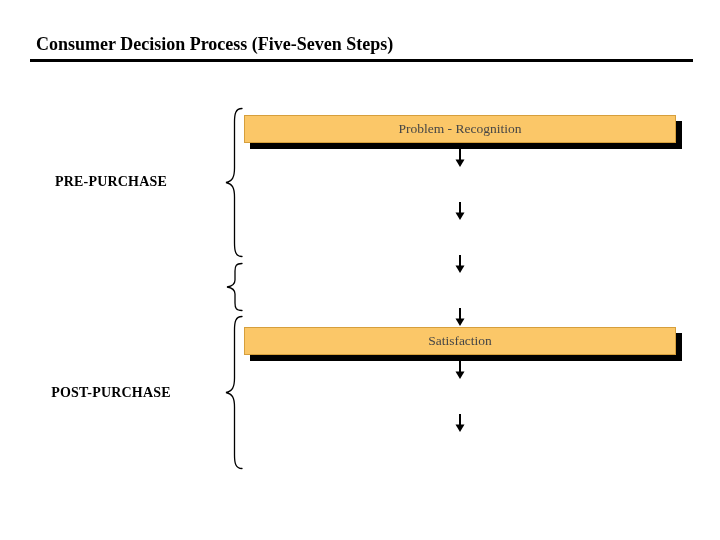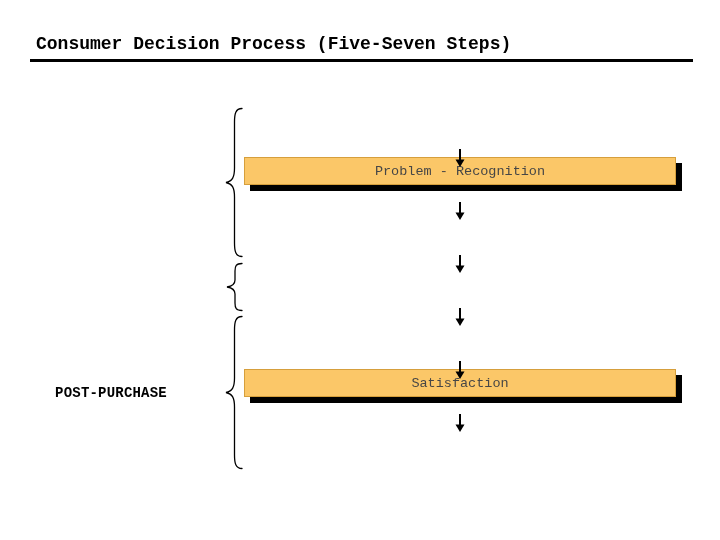--- a/index.html
+++ b/index.html
@@ -6,21 +6,21 @@
     margin: 0;
     padding: 0;
     background: #ffffff;
   }
   .slide {
     position: relative;
     width: 720px;
     height: 540px;
     background: #ffffff;
     overflow: hidden;
-    font-family: Liberation Mono, monospace;
+    font-family: Liberation Serif, serif;
   }
   .slide-title {
     position: absolute;
     left: 36px;
     top: 34px;
     font-size: 18px;
     font-weight: bold;
     color: #000000;
     white-space: nowrap;
     letter-spacing: 0px;
@@ -54,21 +54,20 @@
     left: 244px;
     width: 432px;
     height: 28px;
     box-sizing: border-box;
     background: #FBC768;
     border: 1px solid #D69F3C;
     box-shadow: 6px 6px 0 0 #000000;
     display: flex;
     align-items: center;
     justify-content: center;
-    margin-top: 42px;
   }
   .stage-label {
     font-size: 13.5px;
     color: #464646;
     white-space: nowrap;
   }
   .arrow {
     position: absolute;
     left: 454px;
     width: 12px;
@@ -76,20 +75,21 @@
   }
 </style>
 </head>
 <body>
 
 <div class="slide">
 
   <div class="slide-title">Consumer Decision Process (Five-Seven Steps)</div>
   <div class="title-rule"></div>
 
+  <div class="phase-label" style="top:174px">PRE-PURCHASE</div>
   <div class="phase-label" style="top:385px">POST-PURCHASE</div>
 
   <svg class="brace" style="top:107px" width="20" height="151" viewBox="0 0 20 151">
     <path d="M 18 1.5 C 11.5 1.5, 10.5 7, 10.5 15 L 10.5 61 C 10.5 70, 8.5 74, 2 75.5 C 8.5 77, 10.5 81, 10.5 90 L 10.5 136 C 10.5 144, 11.5 149.5, 18 149.5" stroke="#000000" stroke-width="1.3" fill="none" stroke-linecap="round"></path>
   </svg>
   <svg class="brace" style="top:262px" width="20" height="50" viewBox="0 0 20 50">
     <path d="M 18 1.5 C 12 1.5, 11 4, 11 9 L 11 18 C 11 22, 9 24, 3 25 C 9 26, 11 28, 11 32 L 11 41 C 11 46, 12 48.5, 18 48.5" stroke="#000000" stroke-width="1.3" fill="none" stroke-linecap="round"></path>
   </svg>
   <svg class="brace" style="top:315px" width="20" height="155" viewBox="0 0 20 155">
     <path d="M 18 1.5 C 11.5 1.5, 10.5 7, 10.5 15 L 10.5 63 C 10.5 72, 8.5 76, 2 77.5 C 8.5 79, 10.5 83, 10.5 92 L 10.5 140 C 10.5 148, 11.5 153.5, 18 153.5" stroke="#000000" stroke-width="1.3" fill="none" stroke-linecap="round"></path>

